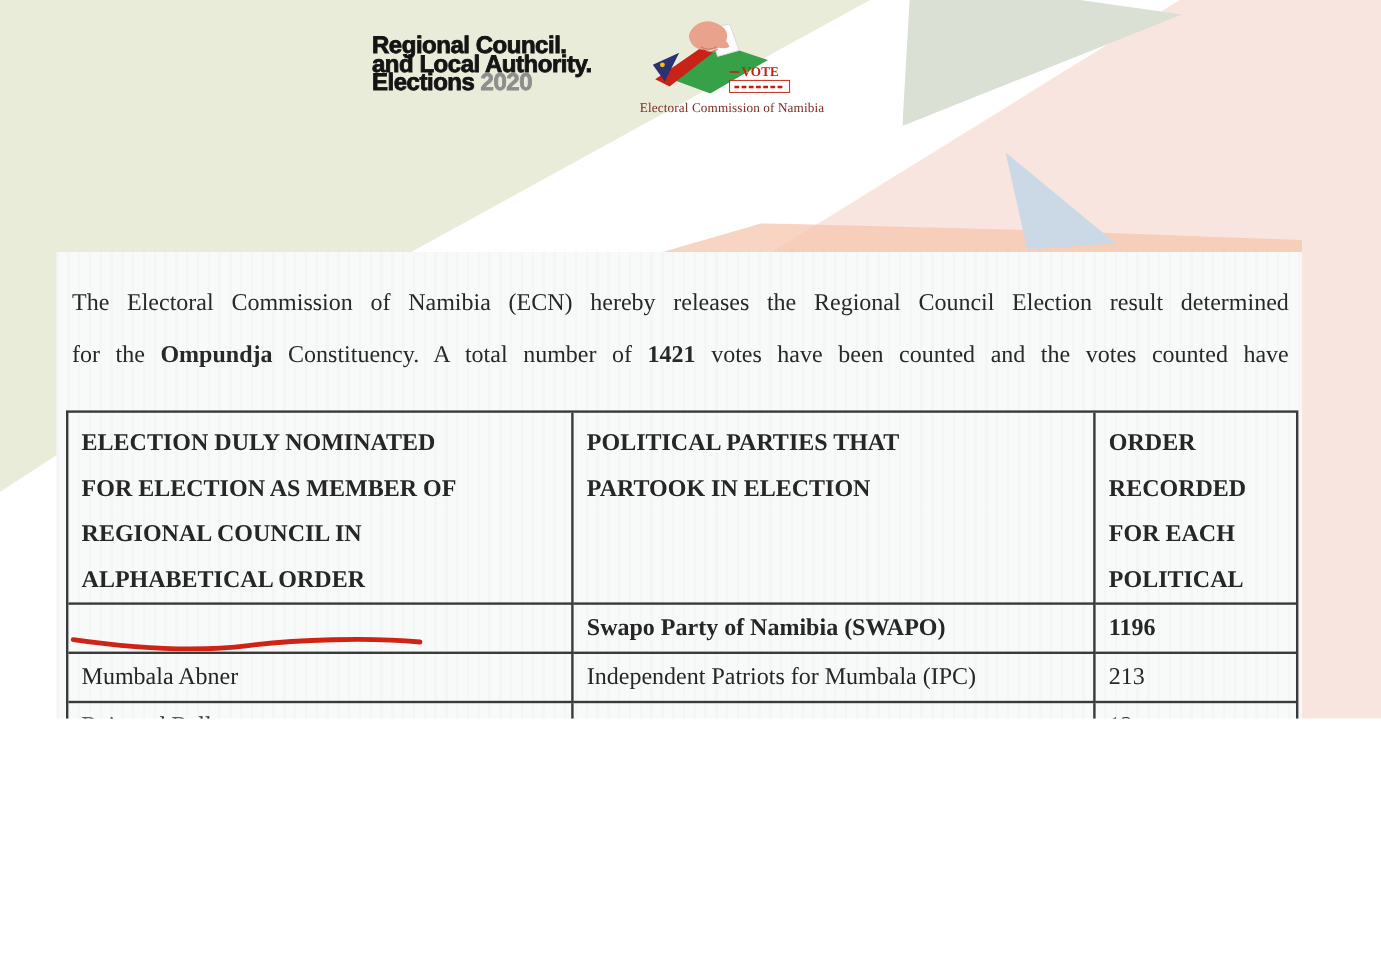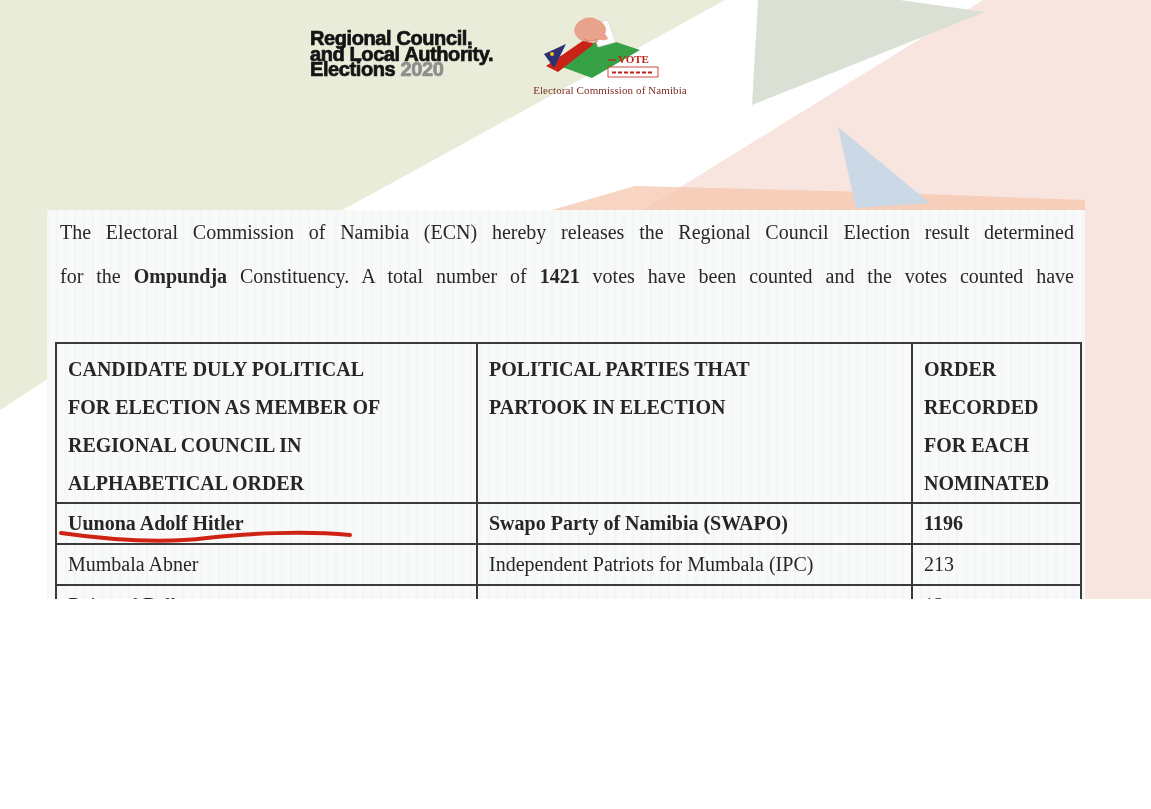--- a/index.html
+++ b/index.html
@@ -29,21 +29,21 @@
   .ecn-caption{
     position:absolute;left:524px;top:84px;width:172px;text-align:center;
     font-size:11px;font-weight:normal;color:#7c2d22;letter-spacing:0.1px;
   }
   
   .paper{
     position:absolute;left:47px;top:210px;width:1038px;height:430px;
     background:#f8f9f9;
     background-image:repeating-linear-gradient(90deg,rgba(120,130,150,0.03) 0 2px,transparent 2px 9px);
   }
-  .intro{position:absolute;left:13px;top:0;width:1014px;color:#282828;}
+  .intro{position:absolute;left:13px;top:20px;width:1014px;color:#282828;}
   .pline{height:44px;line-height:44px;font-size:20px;}
   .pline.just{text-align:justify;text-align-last:justify;}
   
   .tbl{
     position:absolute;left:8px;top:132px;width:1023px;
     border:2px solid #3a3a3a;
     display:grid;grid-template-columns:421px 435px 167px;
     grid-template-rows:160px 41px 41px 39px;
     color:#262626;
   }
@@ -112,38 +112,37 @@
   <div class="paper">
 
     <div class="intro">
       <div class="pline just">The Electoral Commission of Namibia (ECN) hereby releases the Regional Council Election result determined</div>
       <div class="pline just"><span>for the </span><b>Ompundja</b><span> Constituency. A total number of </span><b>1421</b><span> votes have been counted and the votes counted have</span></div>
     </div>
 
     <div class="tbl">
 
       <div class="cell hcell">
-        <div class="hline">CANDIDATE DULY POLITICAL</div>
+        <div class="hline">ELECTION DULY NOMINATED</div>
         <div class="hline">FOR ELECTION AS MEMBER OF</div>
         <div class="hline">REGIONAL COUNCIL IN</div>
         <div class="hline">ALPHABETICAL ORDER</div>
       </div>
       <div class="cell hcell">
         <div class="hline">POLITICAL PARTIES THAT</div>
         <div class="hline">PARTOOK IN ELECTION</div>
       </div>
       <div class="cell hcell last-col">
         <div class="hline">ORDER</div>
         <div class="hline">RECORDED</div>
         <div class="hline">FOR EACH</div>
-        <div class="hline">NOMINATED</div>
+        <div class="hline">POLITICAL</div>
       </div>
 
       <div class="cell dcell bold">
-        <span>Uunona Adolf Hitler</span>
         <svg class="red-underline" width="300" height="18" viewBox="0 0 300 18">
           <path d="M4,6 C60,14 110,16 150,11 S250,4 293,8" fill="none" stroke="#cf2415" stroke-width="4" stroke-linecap="round"></path>
         </svg>
       </div>
       <div class="cell dcell bold">Swapo Party of Namibia (SWAPO)</div>
       <div class="cell dcell bold last-col">1196</div>
 
       <div class="cell dcell">Mumbala Abner</div>
       <div class="cell dcell">Independent Patriots for Mumbala (IPC)</div>
       <div class="cell dcell last-col">213</div>

